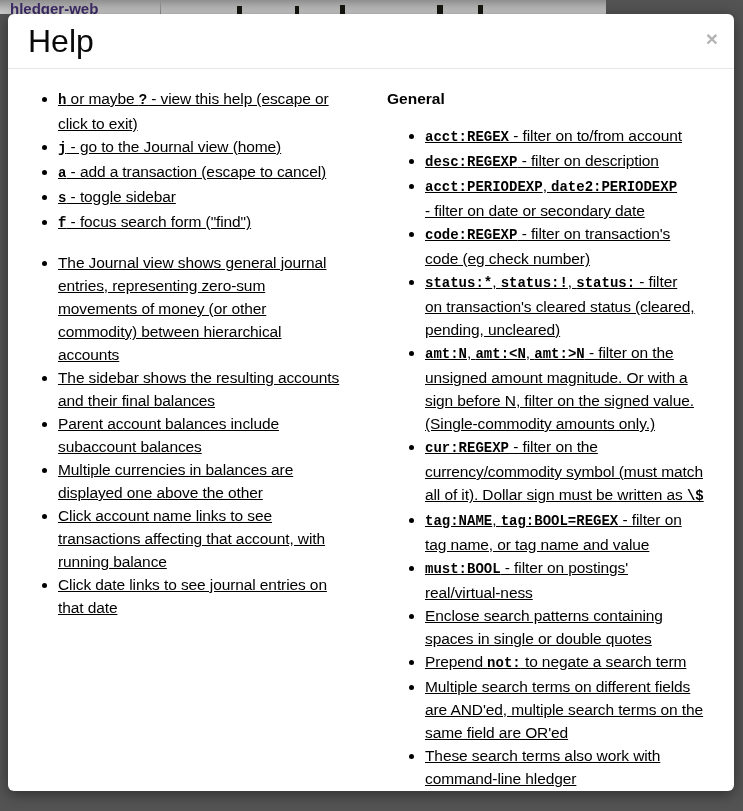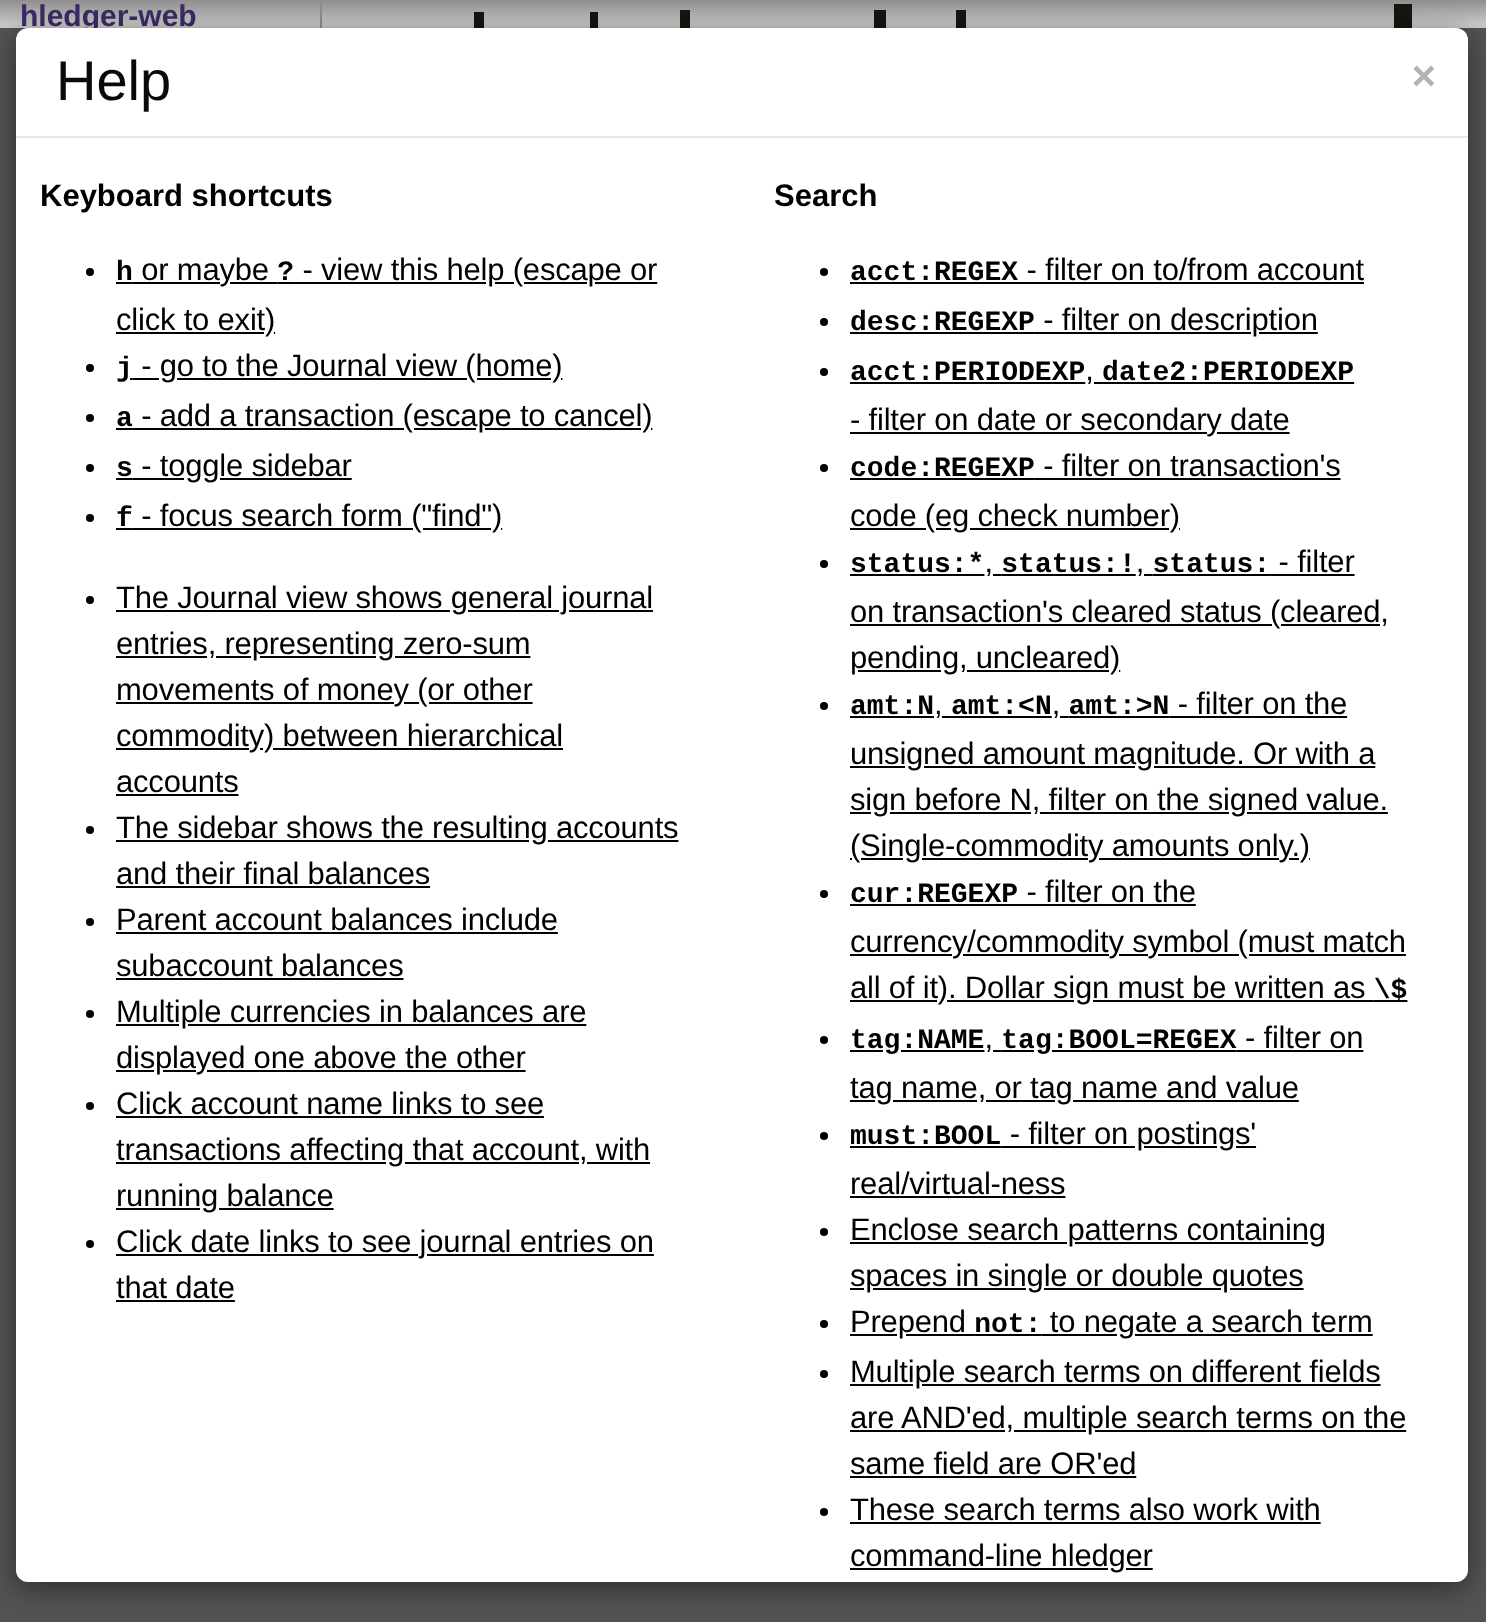--- a/index.html
+++ b/index.html
@@ -4,21 +4,21 @@
 <style>
   html,body{margin:0;padding:0;}
   body{
     width:743px;height:811px;position:relative;overflow:hidden;
     background:#535353;
     font-family:"Liberation Sans","DejaVu Sans",sans-serif;
     -webkit-font-smoothing:antialiased;
   }
   
   .top-strip{
-    position:absolute;top:0;left:0;width:743px;height:14px;
+    position:absolute;top:0;left:0;width:606px;height:14px;
     background:linear-gradient(180deg,#8e8e8e 0%,#c9c9c9 85%);
     overflow:hidden;
   }
   .site-link{
     position:absolute;left:10px;top:0px;
     color:#3d2a66;font-size:15px;font-weight:bold;text-decoration:underline;
     white-space:nowrap;
   }
   .strip-divider{position:absolute;left:160px;top:0;width:1px;height:14px;background:#8f8f8f;}
   .frag{position:absolute;background:#16160f;}
@@ -33,21 +33,21 @@
   .modal{
     position:absolute;left:8px;top:14px;width:726px;height:777px;
     background:#ffffff;border-radius:6px;
     box-shadow:0 3px 14px rgba(0,0,0,0.45);
     box-sizing:border-box;
   }
   .modal-header{
     position:relative;padding:12px 20px;border-bottom:1px solid #e7e7e7;
   }
   .modal-title{
-    margin:0;font-size:28px;line-height:30px;font-weight:400;color:#0a0a0a;
+    margin:0;font-size:32px;line-height:30px;font-weight:400;color:#0a0a0a;
   }
   .close-btn{
     position:absolute;right:16px;top:14px;
     font-size:21px;line-height:1;font-weight:bold;color:#b3b3b3;
     cursor:pointer;border:none;background:none;padding:0;
     font-family:"Liberation Sans",sans-serif;
   }
   .modal-body{
     display:flex;align-items:flex-start;
     padding:18px 6px 12px 12px;box-sizing:border-box;
@@ -82,39 +82,38 @@
   <span class="frag frag6"></span>
 </div>
 
 <div class="modal">
   <div class="modal-header">
     <button class="close-btn">×</button>
     <h3 class="modal-title">Help</h3>
   </div>
   <div class="modal-body">
     <div class="col col-left">
-        <p class="sec-heading">Keyboard shortcuts</p>
         <ul class="help-list">
           <li><code>h</code> or maybe <code>?</code> - view this help (escape or<br>click to exit)</li>
           <li><code>j</code> - go to the Journal view (home)</li>
           <li><code>a</code> - add a transaction (escape to cancel)</li>
           <li><code>s</code> - toggle sidebar</li>
           <li><code>f</code> - focus search form ("find")</li>
         </ul>
         <ul class="help-list">
           <li>The Journal view shows general journal<br>entries, representing zero-sum<br>movements of money (or other<br>commodity) between hierarchical<br>accounts</li>
           <li>The sidebar shows the resulting accounts<br>and their final balances</li>
           <li>Parent account balances include<br>subaccount balances</li>
           <li>Multiple currencies in balances are<br>displayed one above the other</li>
           <li>Click account name links to see<br>transactions affecting that account, with<br>running balance</li>
           <li>Click date links to see journal entries on<br>that date</li>
         </ul>
       </div>
     <div class="col col-right">
-        <p class="sec-heading">Search</p>
+        <p class="sec-heading">General</p>
         <ul class="help-list">
           <li><code>acct:REGEX</code> - filter on to/from account</li>
           <li><code>desc:REGEXP</code> - filter on description</li>
           <li><code>acct:PERIODEXP</code>, <code>date2:PERIODEXP</code><br>- filter on date or secondary date</li>
           <li><code>code:REGEXP</code> - filter on transaction's<br>code (eg check number)</li>
           <li><code>status:*</code>, <code>status:!</code>, <code>status:</code> - filter<br>on transaction's cleared status (cleared,<br>pending, uncleared)</li>
           <li><code>amt:N</code>, <code>amt:&lt;N</code>, <code>amt:&gt;N</code> - filter on the<br>unsigned amount magnitude. Or with a<br>sign before N, filter on the signed value.<br>(Single-commodity amounts only.)</li>
           <li><code>cur:REGEXP</code> - filter on the<br>currency/commodity symbol (must match<br>all of it). Dollar sign must be written as <code>\$</code></li>
           <li><code>tag:NAME</code>, <code>tag:BOOL=REGEX</code> - filter on<br>tag name, or tag name and value</li>
           <li><code>must:BOOL</code> - filter on postings'<br>real/virtual-ness</li>

